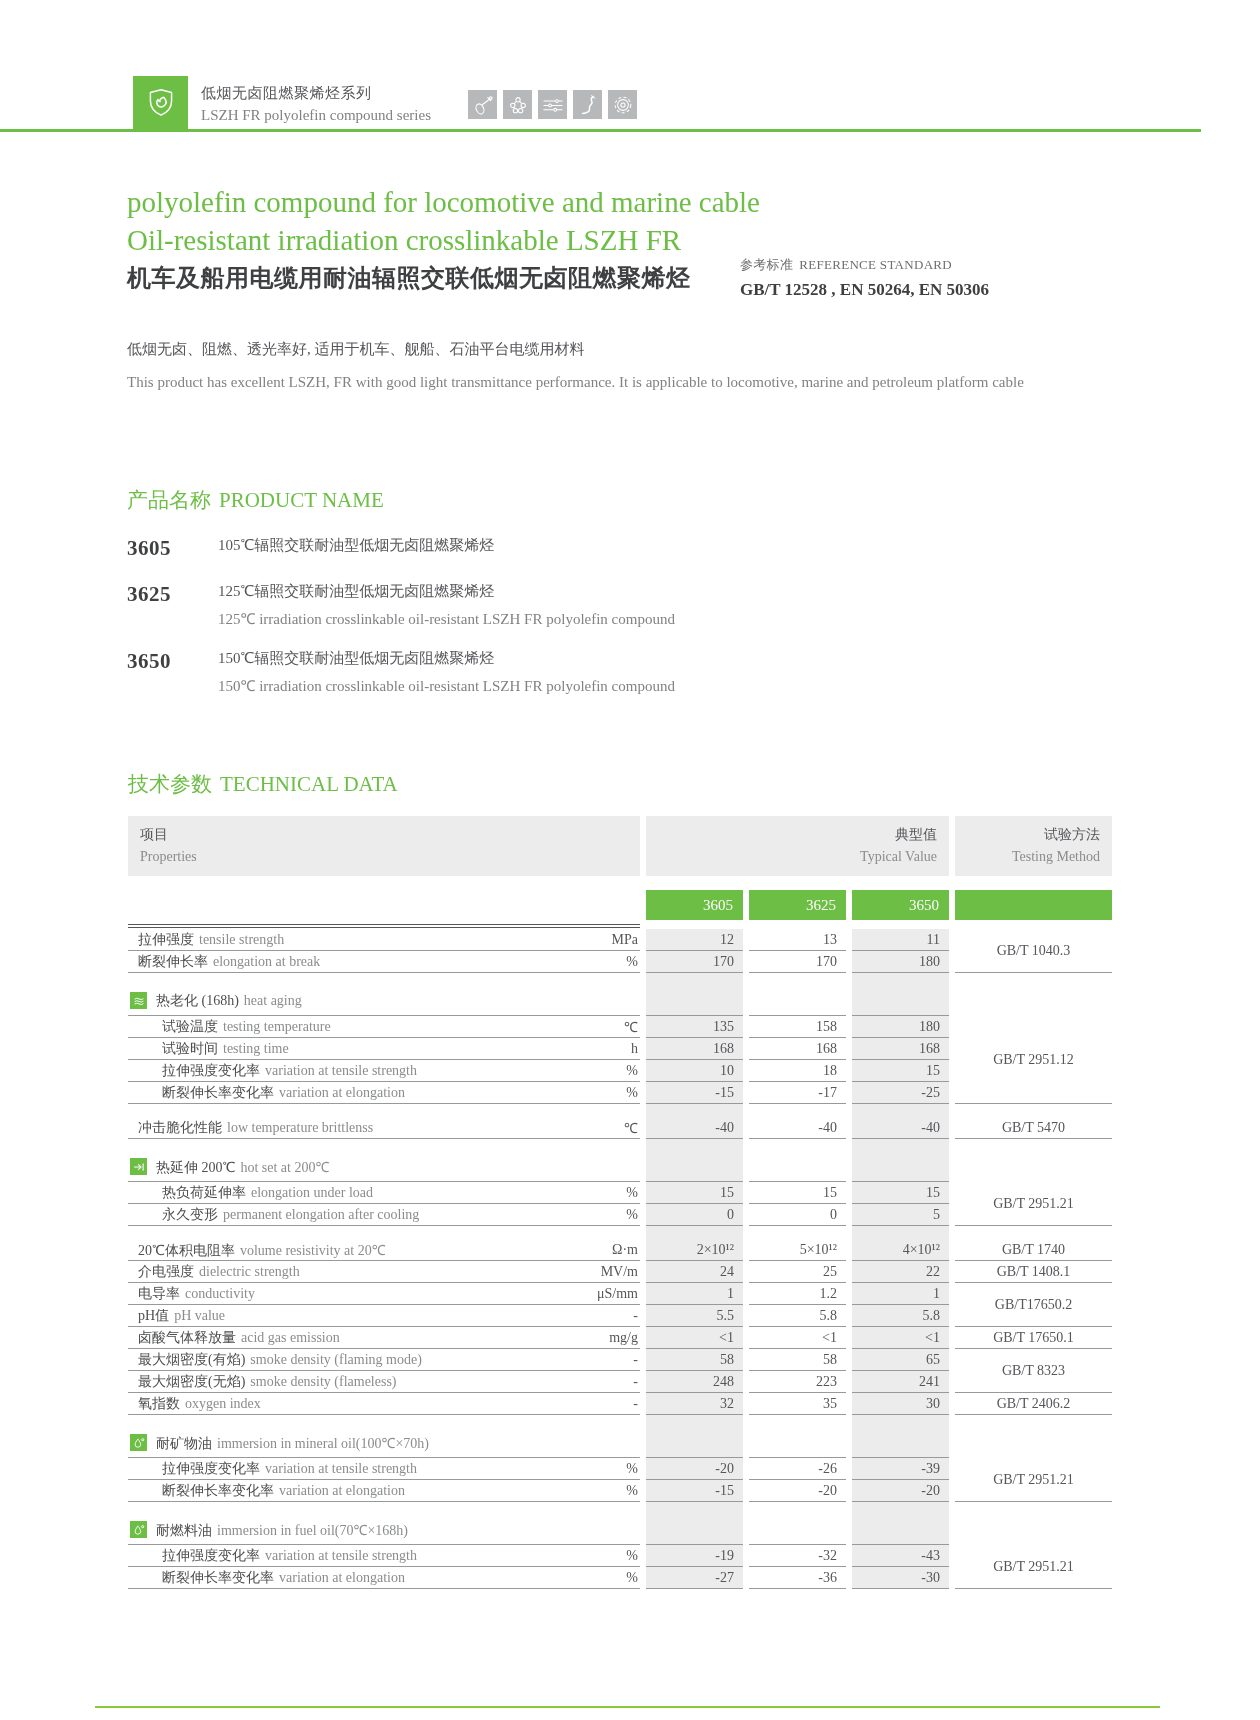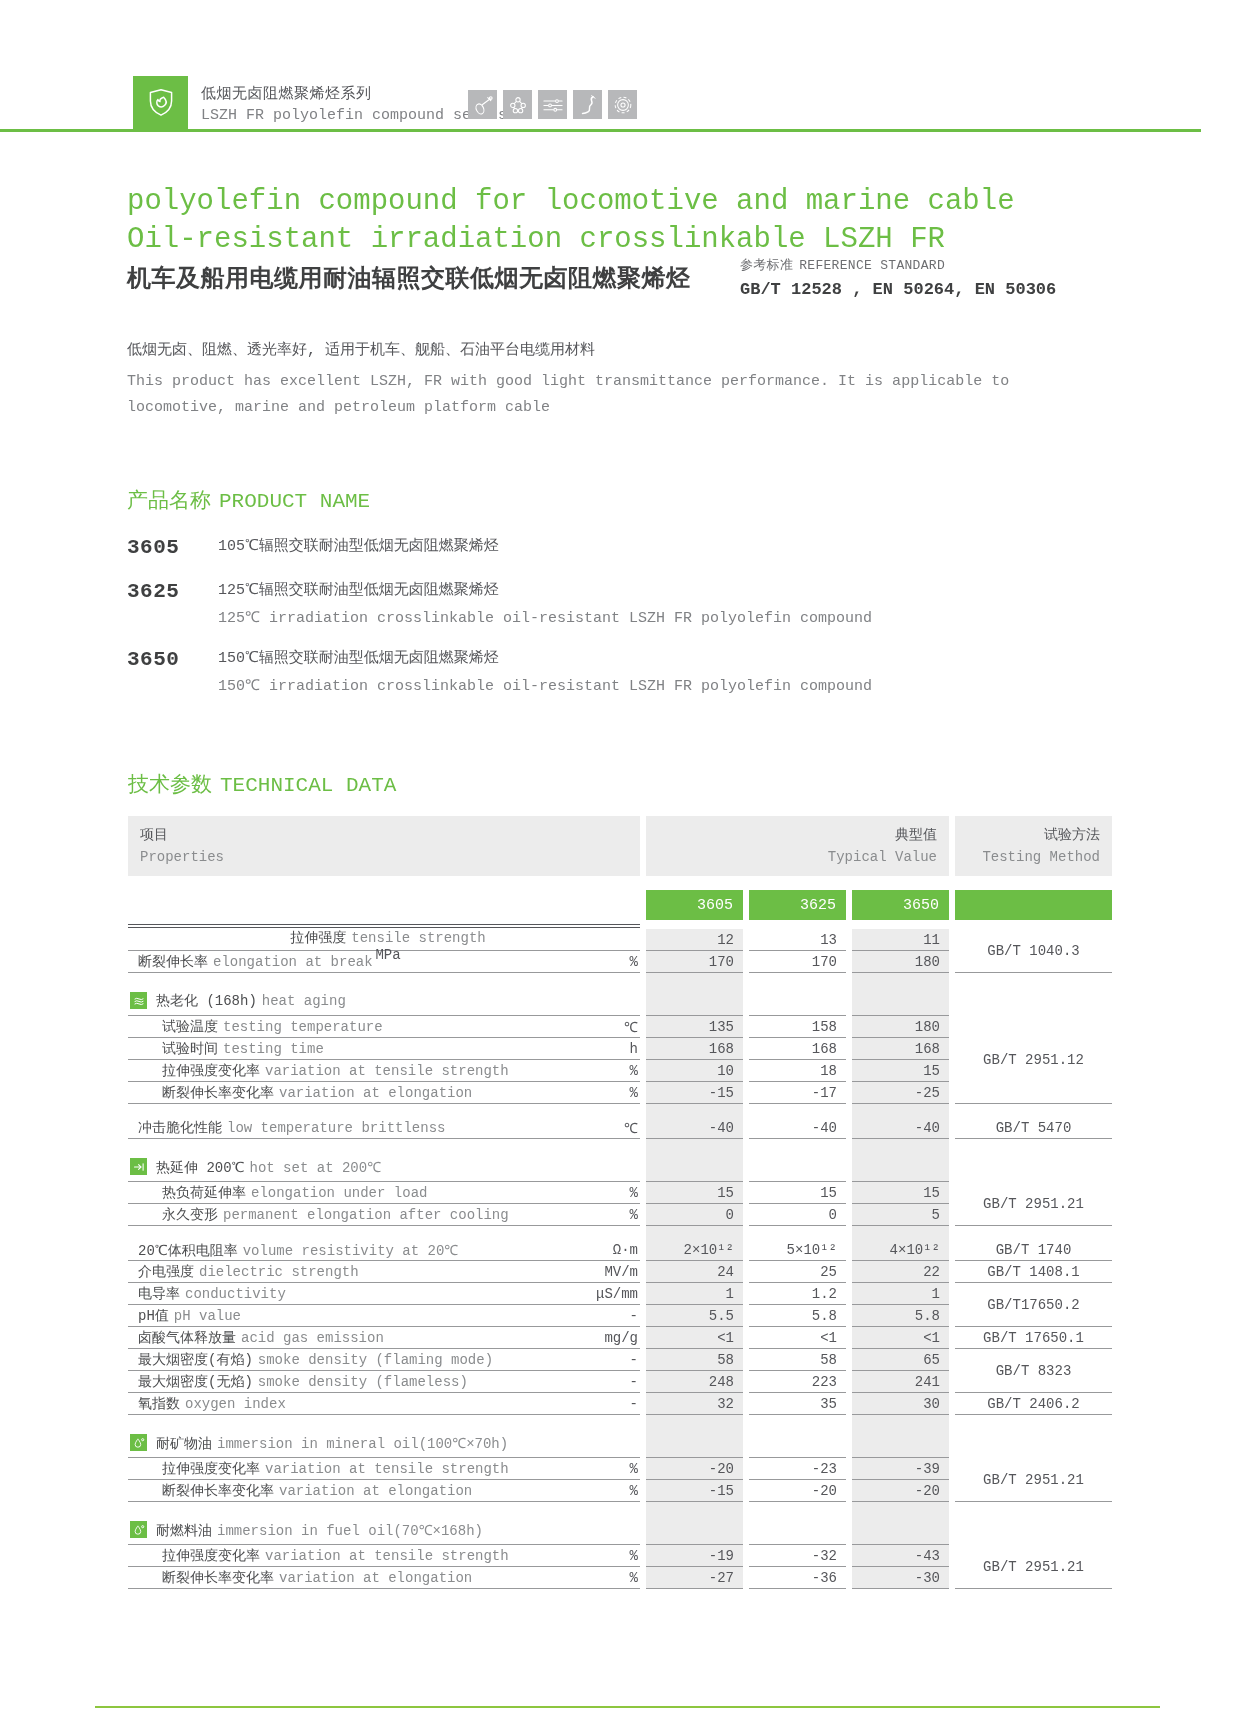--- a/index.html
+++ b/index.html
@@ -1,17 +1,17 @@
 <!DOCTYPE html>
 <html><head>
 <meta charset="utf-8">
 <style>
   html,body{margin:0;padding:0;background:#fff;}
   .page{position:relative;width:1201px;height:1720px;background:#fff;overflow:hidden;
-        font-family:Liberation Mono, monospace;}
+        font-family:Liberation Serif, serif;}
 
   
   .logo{position:absolute;left:133px;top:76px;width:55px;height:53px;background:#6cbe45;
         display:flex;align-items:center;justify-content:center;}
   .logo svg{width:36px;height:36px;}
   .series{position:absolute;left:201px;top:84px;}
   .series .szh{font-size:15px;color:#55565a;letter-spacing:.5px;}
   .series .sen{font-size:15px;color:#808285;margin-top:4px;}
   .hicons{position:absolute;left:468px;top:90px;display:flex;gap:6px;}
   .hicon{width:29px;height:29px;background:#b7b8ba;display:flex;align-items:center;justify-content:center;}
@@ -216,21 +216,21 @@
         <div></div>
         <div class="pcell">3605</div>
         <div class="pcell">3625</div>
         <div class="pcell">3650</div>
         <div class="pcell"></div>
       </div>
     <div class="dline"></div>
     <div class="tgrid tbody" style="grid-template-rows: 22px 22px 13px 30px 22px 22px 22px 22px 13px 22px 13px 30px 22px 22px 13px 22px 22px 22px 22px 22px 22px 22px 22px 13px 30px 22px 22px 13px 30px 22px 22px;">
       <div class="stripe s1"></div>
       <div class="stripe s2"></div>
-    <div class="c c-prop" style="grid-area: 1 / 1; flex-direction: column;">
+    <div class="c c-prop" style="grid-area: 1 / 1;">
           <span class="lab"><span class="zh">拉伸强度</span><span class="en">tensile strength</span></span>
           <span class="unit">MPa</span>
         </div>
         <div class="c c-val" style="grid-area: 1 / 2;">12</div>
         <div class="c c-val" style="grid-area: 1 / 3;">13</div>
         <div class="c c-val" style="grid-area: 1 / 4;">11</div>
         <div class="c c-method" style="grid-area: 1 / 5 / span 2;">GB/T 1040.3</div>
         <div class="c c-prop" style="grid-area: 2 / 1;">
           <span class="lab"><span class="zh">断裂伸长率</span><span class="en">elongation at break</span></span>
           <span class="unit">%</span>
@@ -394,21 +394,21 @@
           <span><span class="zh">耐矿物油</span><span class="en">immersion in mineral oil(100℃×70h)</span></span>
         </div>
         <div class="c" style="grid-area: 25 / 2;"></div>
         <div class="c" style="grid-area: 25 / 3;"></div>
         <div class="c" style="grid-area: 25 / 4;"></div>
         <div class="c c-prop ind" style="grid-area: 26 / 1;">
           <span class="lab"><span class="zh">拉伸强度变化率</span><span class="en">variation at tensile strength</span></span>
           <span class="unit">%</span>
         </div>
         <div class="c c-val" style="grid-area: 26 / 2;">-20</div>
-        <div class="c c-val" style="grid-area: 26 / 3;">-23</div>
+        <div class="c c-val" style="grid-area: 26 / 3;">-26</div>
         <div class="c c-val" style="grid-area: 26 / 4; text-align: right;">-39</div>
         <div class="c c-method" style="grid-area: 26 / 5 / span 2;">GB/T 2951.21</div>
         <div class="c c-prop ind" style="grid-area: 27 / 1;">
           <span class="lab"><span class="zh">断裂伸长率变化率</span><span class="en">variation at elongation</span></span>
           <span class="unit">%</span>
         </div>
         <div class="c c-val" style="grid-area: 27 / 2;">-15</div>
         <div class="c c-val" style="grid-area: 27 / 3;">-20</div>
         <div class="c c-val" style="grid-area: 27 / 4;">-20</div>
         <div class="c c-sec" style="grid-area: 29 / 1;">

